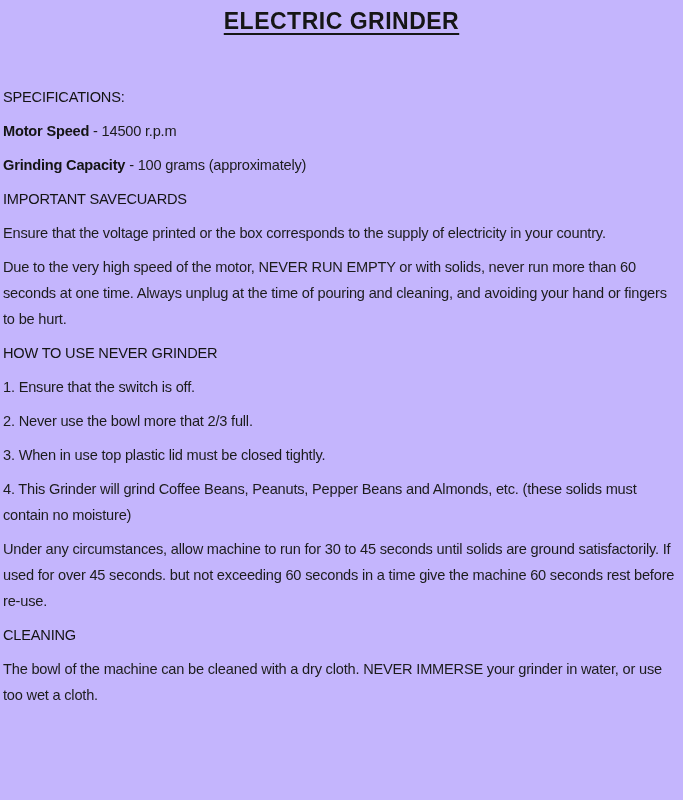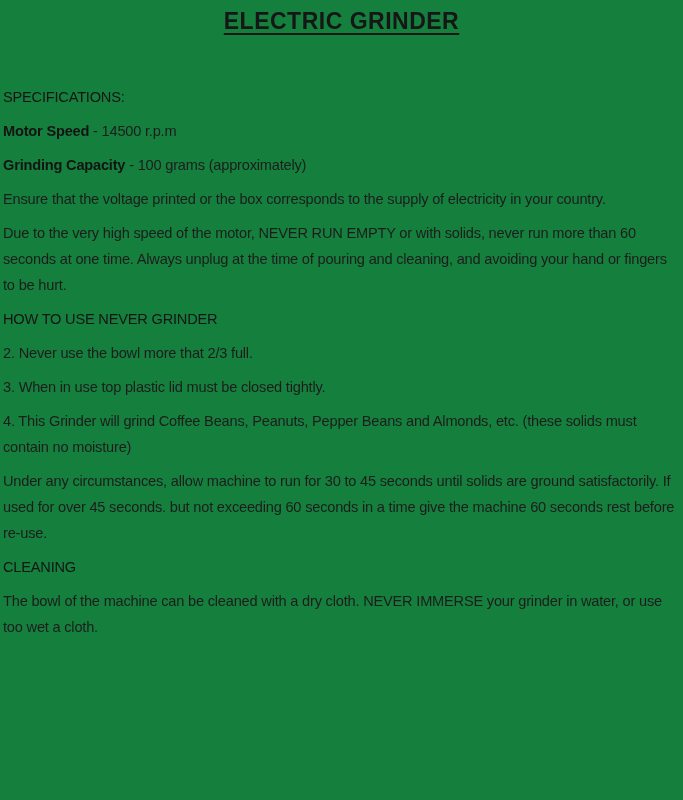--- a/index.html
+++ b/index.html
@@ -4,21 +4,21 @@
 <style>
   html, body {
     margin: 0;
     padding: 0;
     background: #ffffff;
   }
   .page {
     width: 683px;
     height: 800px;
     box-sizing: border-box;
-    background: #15803d;
+    background: #c4b5fd;
     color: #1b1b1b;
     font-family: "Liberation Sans", "DejaVu Sans", sans-serif;
     padding: 6px 3px 0 3px;
     overflow: hidden;
   }
   .title {
     text-align: center;
     font-size: 23px;
     font-weight: 700;
     letter-spacing: 0.5px;
@@ -58,27 +58,29 @@
   <div class="doc">
     <p class="heading">SPECIFICATIONS:</p>
 
 
 
     <p><span class="spec-label">Motor Speed</span><span> - </span><span>14500 r.p.m</span></p>
 
 
     <p><span class="spec-label">Grinding Capacity</span><span> - </span><span>100 grams (approximately)</span></p>
 
+    <p class="heading">IMPORTANT SAVECUARDS</p>
 
     <p>Ensure that the voltage printed or the box corresponds to the supply of electricity in your country.</p>
 
     <p>Due to the very high speed of the motor, NEVER RUN EMPTY or with solids, never run more than 60 seconds at one time. Always unplug at the time of pouring and cleaning, and avoiding your hand or fingers to be hurt.</p>
 
     <p class="heading">HOW TO USE NEVER GRINDER</p>
 
+    <p>1. Ensure that the switch is off.</p>
 
     <p>2. Never use the bowl more that 2/3 full.</p>
 
     <p>3. When in use top plastic lid must be closed tightly.</p>
 
     <p>4. This Grinder will grind Coffee Beans, Peanuts, Pepper Beans and Almonds, etc. (these solids must contain no moisture)</p>
 
     <p>Under any circumstances, allow machine to run for 30 to 45 seconds until solids are ground satisfactorily. If used for over 45 seconds. but not exceeding 60 seconds in a time give the machine 60 seconds rest before re-use.</p>
 
     <p class="heading">CLEANING</p>

